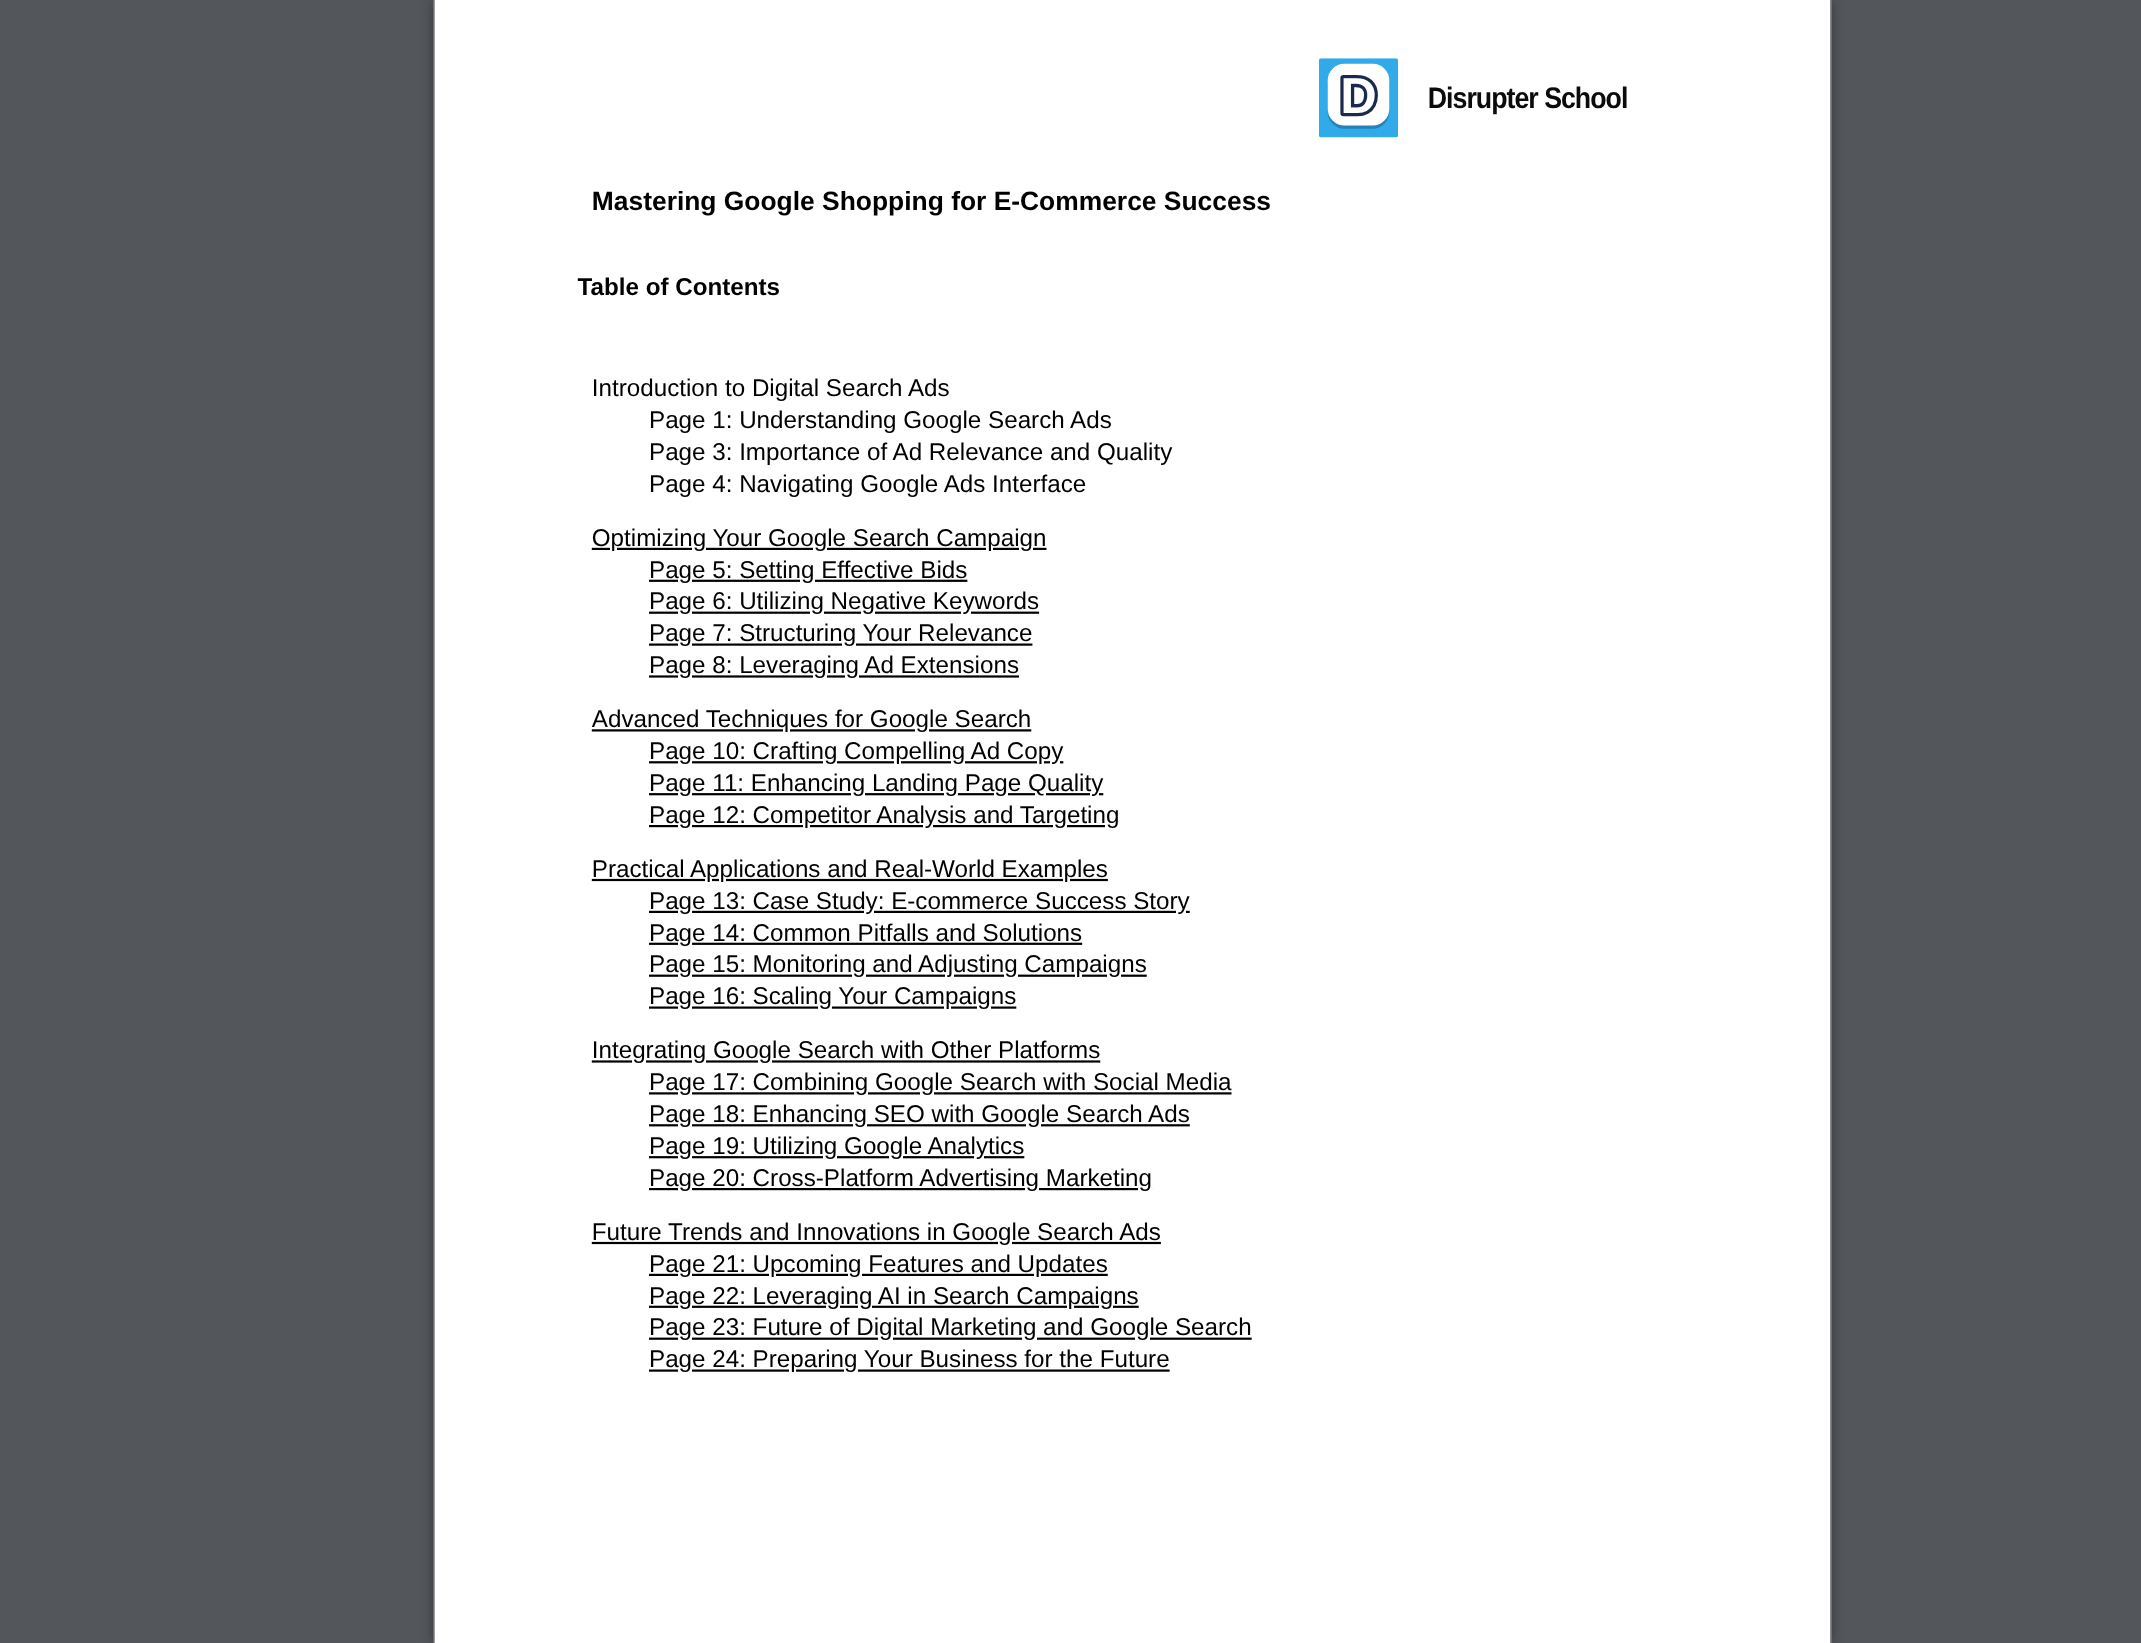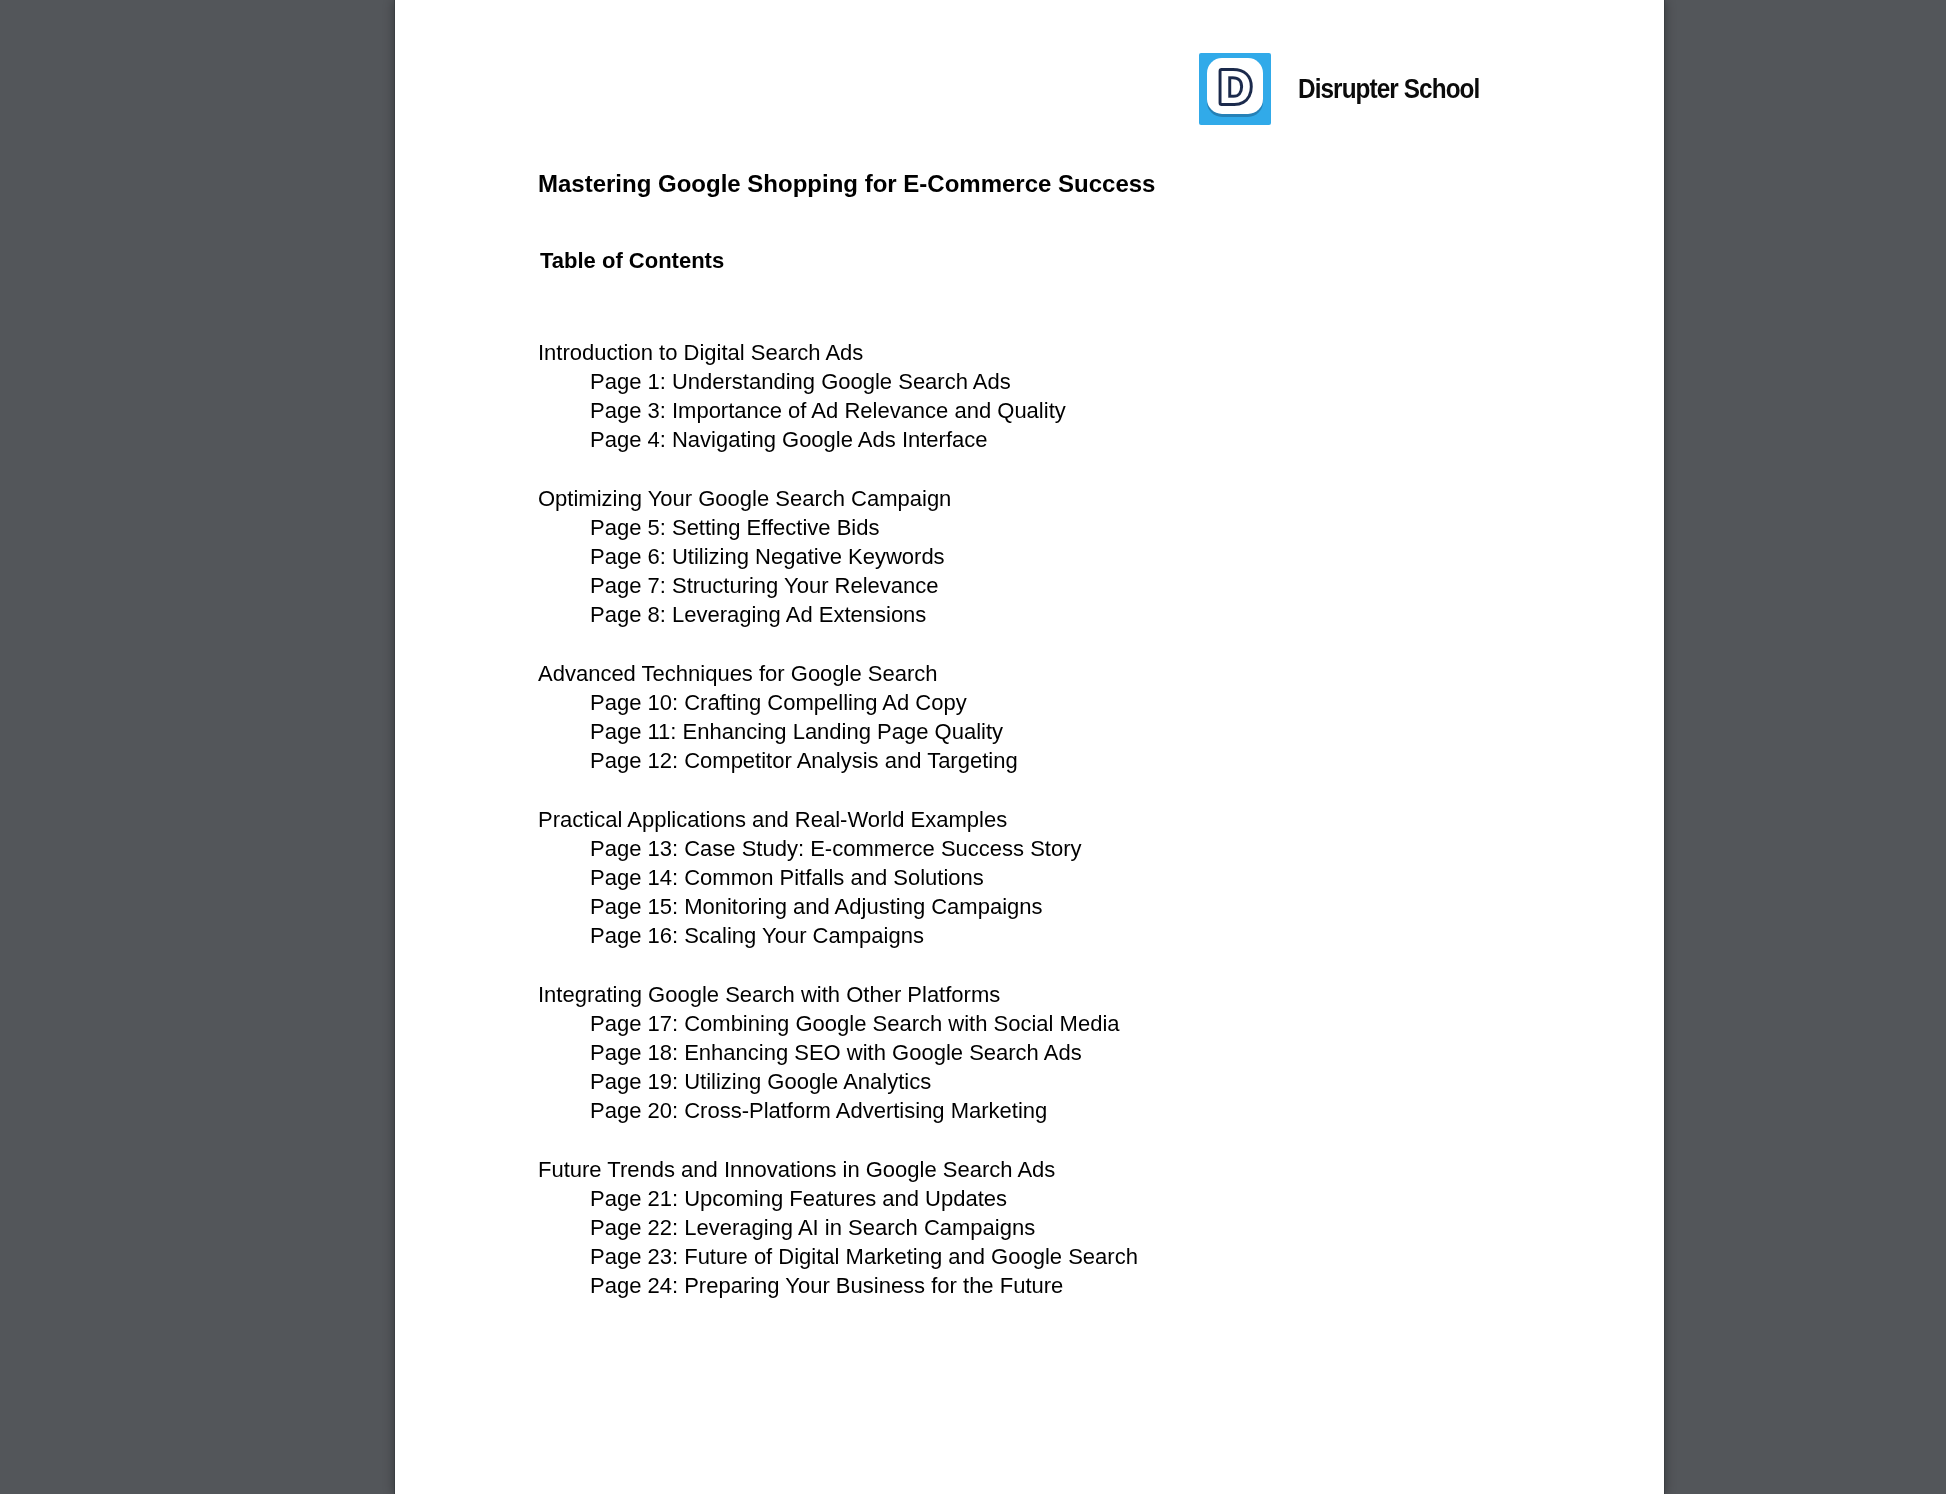--- a/index.html
+++ b/index.html
@@ -73,37 +73,37 @@
     top: 170px;
     margin: 0;
     font-size: 24px;
     line-height: 1.15;
     font-weight: bold;
     color: var(--text);
     white-space: nowrap;
   }
   .toc-heading {
     position: absolute;
-    left: 145px;
+    left: 130px;
     top: 248px;
     margin: 0;
     font-size: 22px;
     line-height: 1.15;
     font-weight: bold;
     color: var(--text);
   }
   .toc {
     position: absolute;
     left: 143px;
     top: 338px;
     width: 1000px;
     color: var(--text);
     font-size: 22px;
   }
-  .toc-section + .toc-section { margin-top: 30px; }
+  .toc-section + .toc-section { margin-top: 20px; text-decoration: underline; }
   .toc-section-title {
     line-height: 29px;
     white-space: nowrap;
   }
   .toc-entry {
     line-height: 29px;
     padding-left: 52px;
     white-space: nowrap;
   }
 </style>

